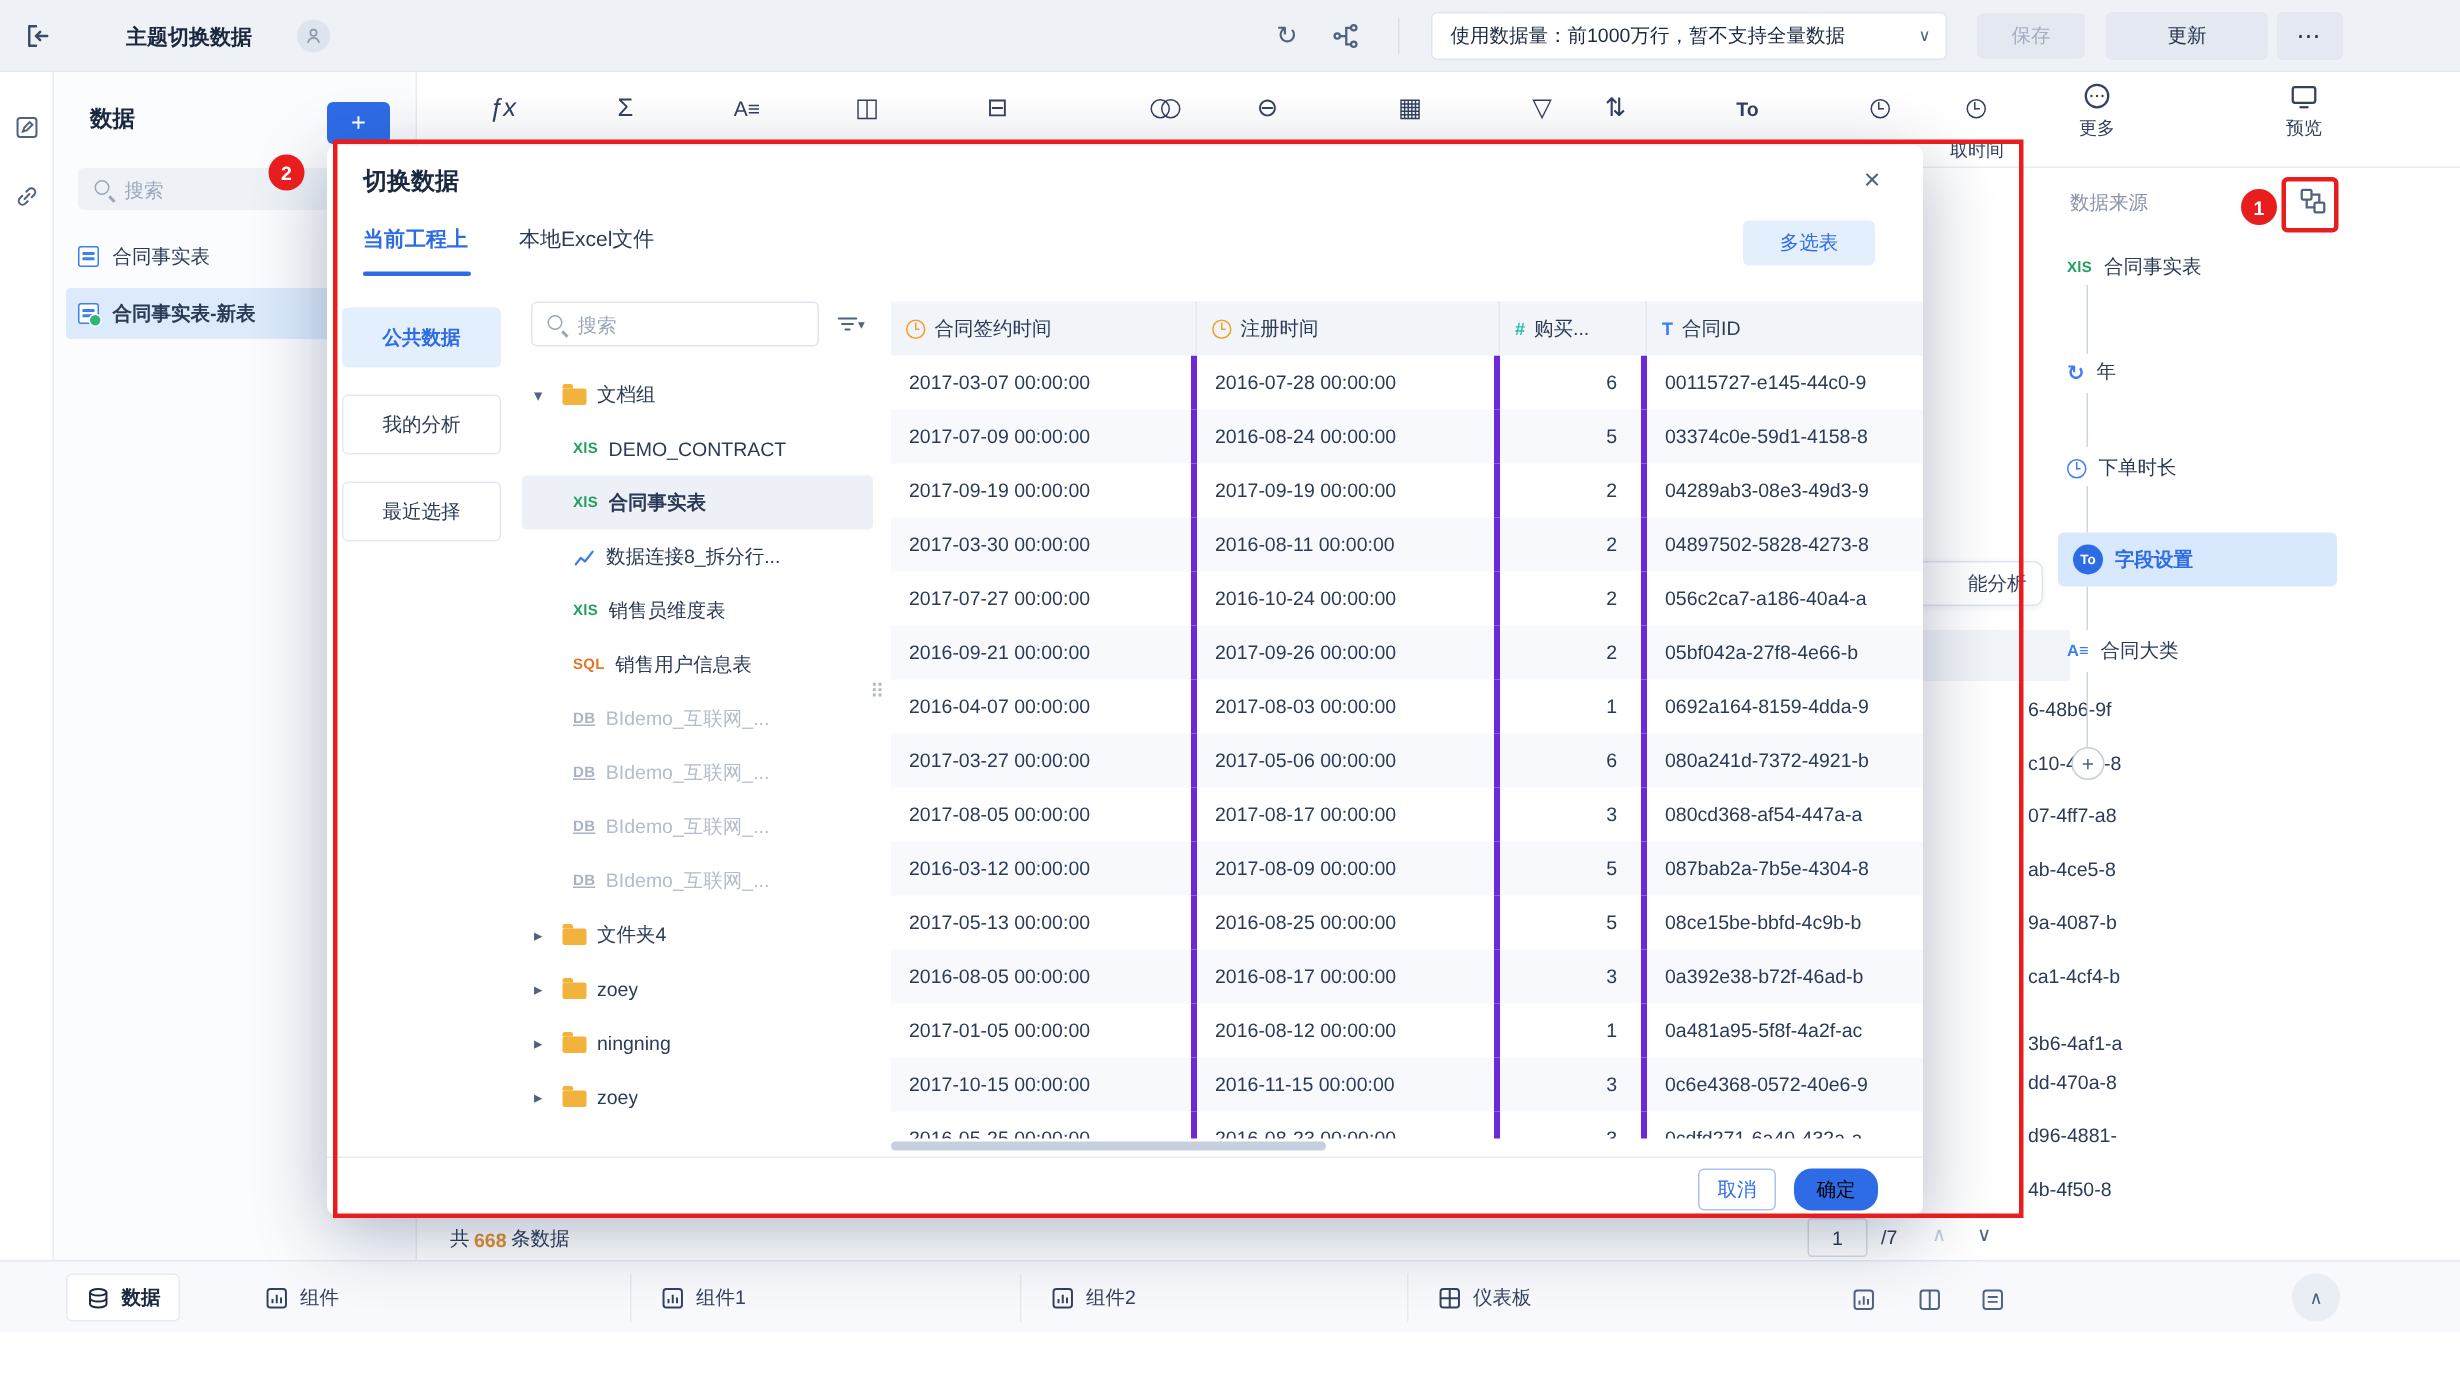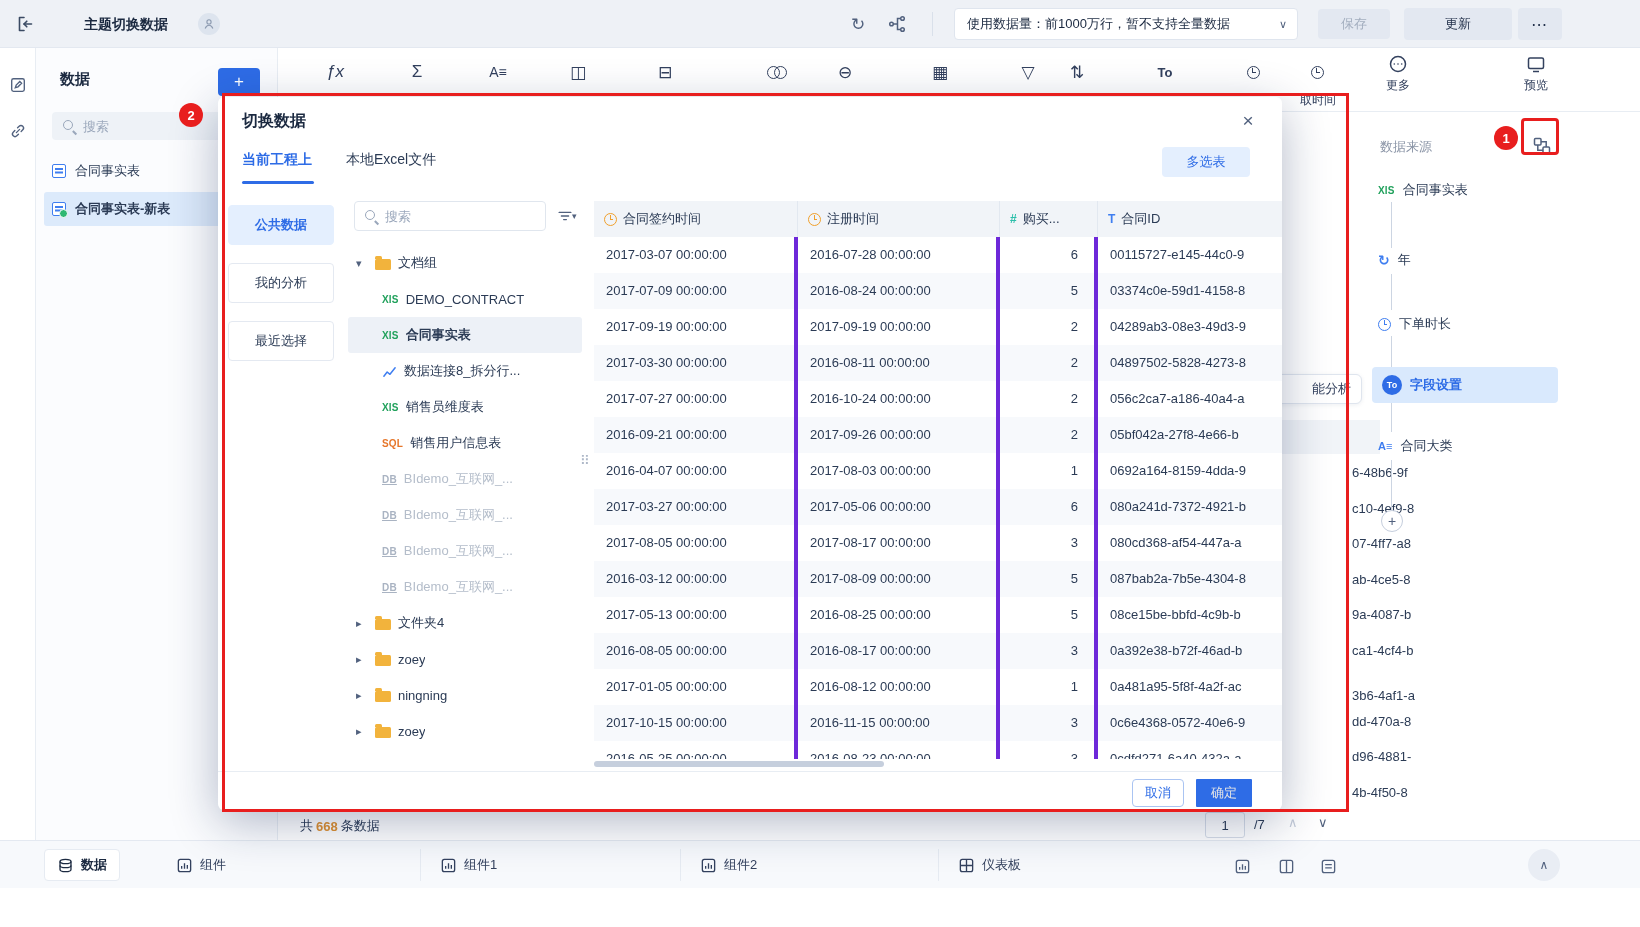--- a/index.html
+++ b/index.html
@@ -46,21 +46,21 @@
 .lp-item.sel{background:#dceafb;font-weight:700}
 
 
 #canvas{position:absolute;left:278px;top:112px;width:1362px;height:728px;background:#fff;z-index:1}
 #smart-chip{position:absolute;left:1270px;top:374px;width:92px;height:30px;background:#fff;border:1px solid #dfe5ee;border-radius:6px;line-height:28px;text-align:right;padding-right:10px;color:#33415e;z-index:10;box-shadow:0 1px 4px rgba(30,50,90,.08);cursor:pointer}
 #tbl-frag{position:absolute;left:1280px;top:420px;width:100px;height:34px;background:#f1f4f8;z-index:5}
 #fragments{position:absolute;left:1352px;top:455px;width:80px;height:356px;overflow:hidden;z-index:6}
 .frag{position:absolute;left:0;height:35.5px;line-height:35.5px;color:#2b3b55;white-space:nowrap}
 
 
-#lineage{position:absolute;left:1372px;top:124px;width:268px;height:700px;z-index:8}
+#lineage{position:absolute;left:1372px;top:112px;width:268px;height:700px;z-index:8}
 #lin-title{position:absolute;left:8px;top:14px;font-size:13px;color:#8a94a6}
 #lin-switch{position:absolute;left:156px;top:8px;width:28px;height:28px;display:flex;align-items:center;justify-content:center;cursor:pointer}
 .lnode{position:absolute;left:6px;display:flex;align-items:center;gap:8px;height:28px;color:#2b3b55;cursor:pointer;white-space:nowrap}
 .lnode.lactive{left:0;width:186px;height:36px;background:#d9e9fd;border-radius:4px;padding-left:10px;color:#2e6ce6;font-weight:600}
 .lline{position:absolute;left:19px;width:1px;background:#ccd5e2}
 #lin-plus{position:absolute;left:9px;top:386px;width:22px;height:22px;border:1px solid #c5cedd;border-radius:50%;background:#fff;color:#51617e;display:flex;align-items:center;justify-content:center;font-size:14px;cursor:pointer}
 .cyc{color:#3f7ef0;font-size:14px;font-weight:700}
 .aeq{color:#3f7ef0;font-size:11px;font-weight:700}
 
 
@@ -107,21 +107,21 @@
 .hcell{display:flex;align-items:center;gap:6px;padding:0 10px;border-right:1px solid #e2e8f0;color:#2b3b55;flex:none;cursor:pointer}
 #mtrows{position:absolute;left:376px;top:140px;width:688px;height:522px;overflow:hidden}
 .trow{display:flex;height:36px;cursor:pointer}
 .trow:nth-child(even){background:#f7f9fc}
 .tcell{line-height:36px;padding:0 12px;color:#2b3b55;border-right:4px solid #6d28d9;white-space:nowrap;overflow:hidden;flex:none}
 .w0{width:204px}.w1{width:202px}.w2{width:98px}.w3{width:200px;border-right:none!important}
 .tcell.num{text-align:right;padding-right:16px}
 #mhscroll{position:absolute;left:376px;top:664px;width:290px;height:6px;background:#c6cfdd;border-radius:3px;cursor:pointer}
 #mfoot-div{position:absolute;left:0;top:674px;width:1064px;height:1px;background:#e8edf3}
 #mcancel{position:absolute;left:914px;top:682px;width:52px;height:28px;border:1px solid #aac4f2;border-radius:4px;background:#fff;color:#2e6ce6;display:flex;align-items:center;justify-content:center;cursor:pointer}
-#mok{position:absolute;left:978px;top:682px;width:56px;height:28px;border-radius:1px;background:#2e6ce6;color:#e5e5e5;display:flex;align-items:center;justify-content:center;cursor:pointer}
+#mok{position:absolute;left:978px;top:682px;width:56px;height:28px;border-radius:12px;background:#2e6ce6;color:#000000;display:flex;align-items:center;justify-content:center;cursor:pointer}
 
 
 #ann-rect{position:absolute;left:222px;top:93px;width:1127px;height:719px;border:3px solid #e81e1e;z-index:100;pointer-events:none}
 .ann-badge{position:absolute;width:24px;height:24px;border-radius:50%;background:#e81e1e;color:#fff;font-size:13px;font-weight:700;display:flex;align-items:center;justify-content:center;z-index:101}
 #badge2{left:179px;top:103px}
 #badge1{left:1494px;top:126px}
 #redbox{position:absolute;left:1521px;top:118px;width:38px;height:37px;border:3px solid #e81e1e;border-radius:4px;z-index:101;pointer-events:none}
 
 
 .ic-clock{width:13px;height:13px;border:1.5px solid currentColor;border-radius:50%;position:relative;display:inline-block;flex:none}

